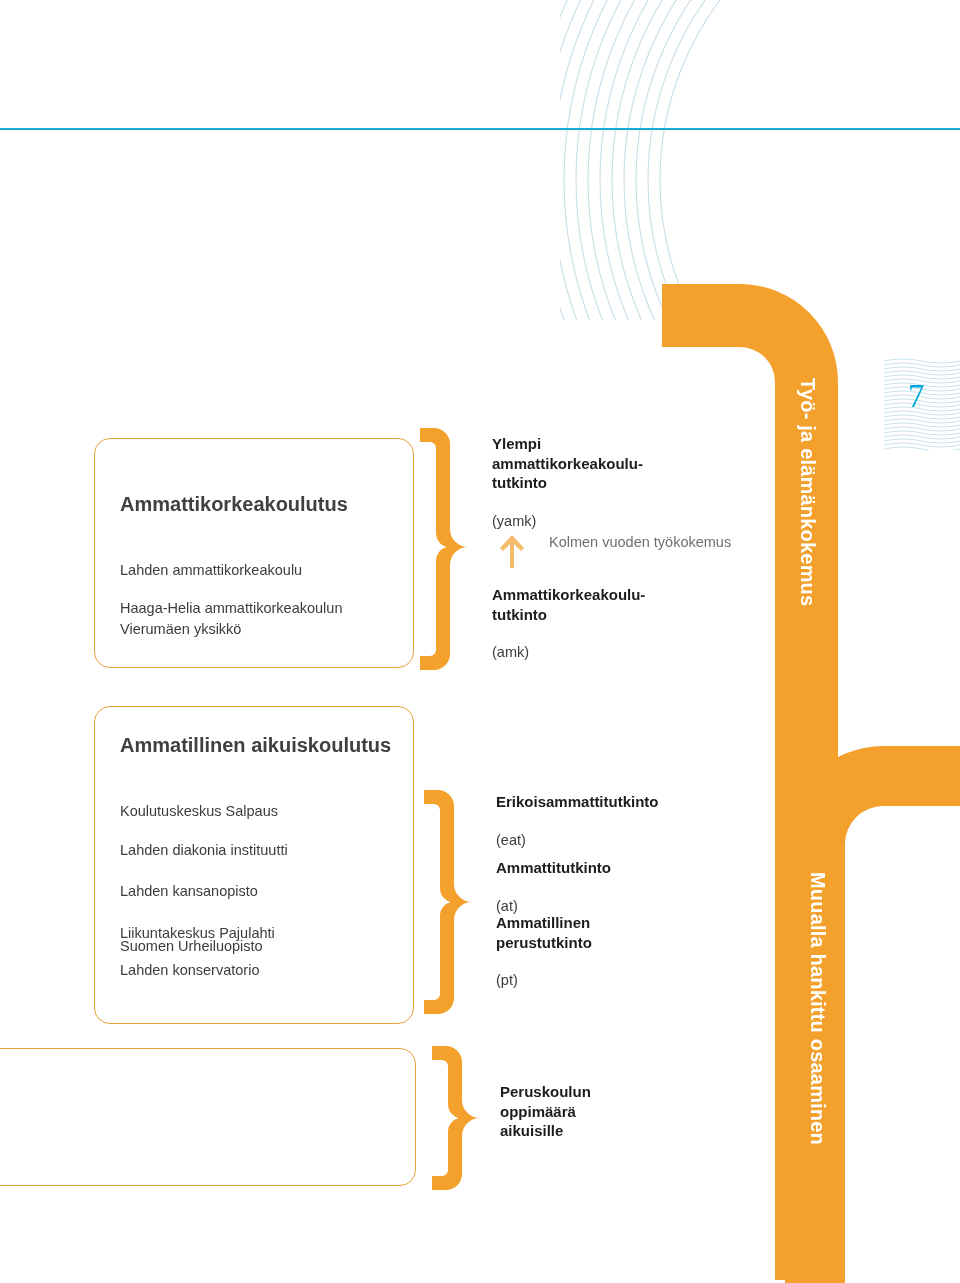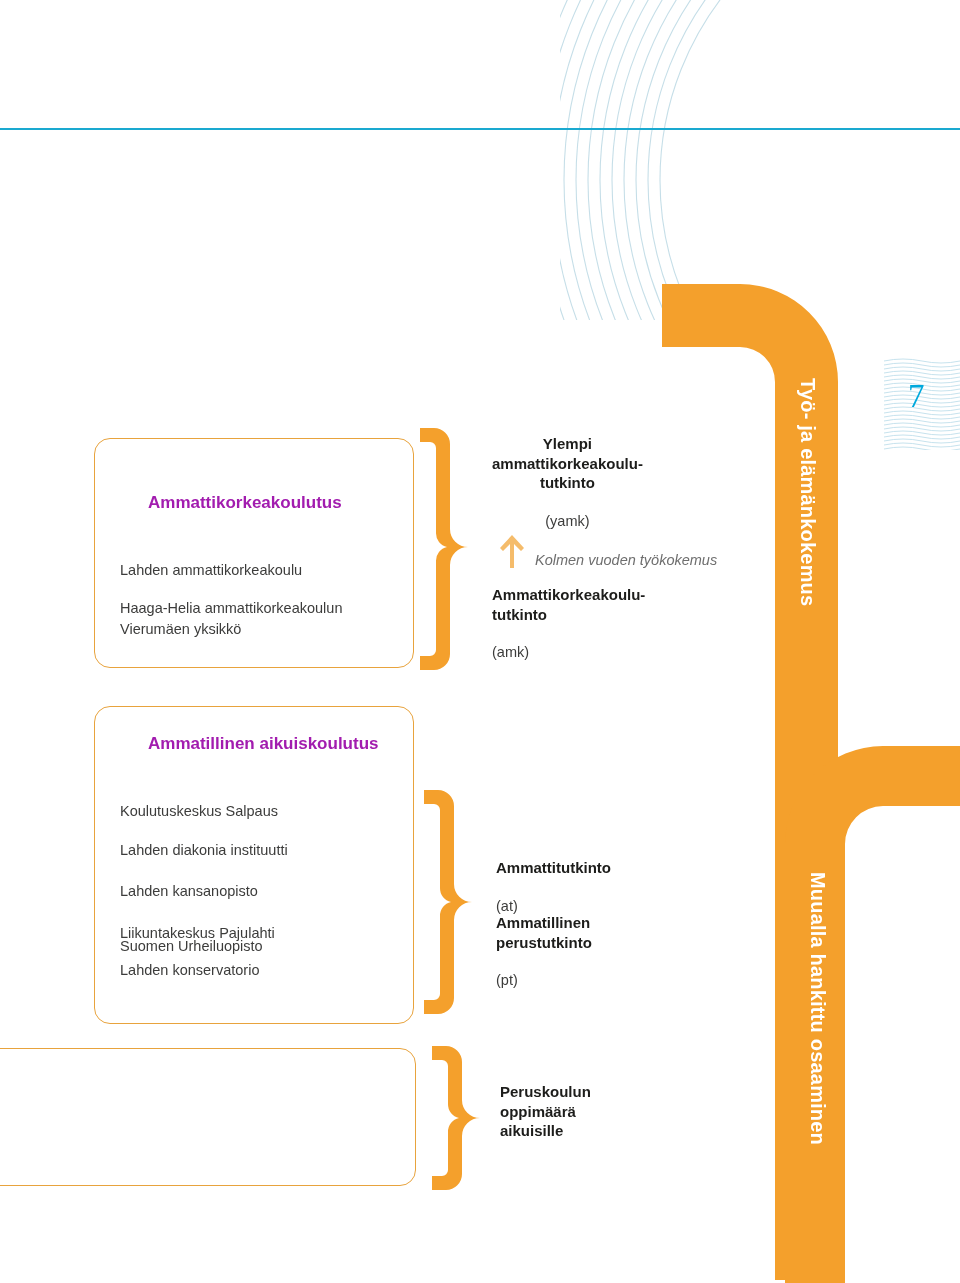--- a/index.html
+++ b/index.html
@@ -92,25 +92,24 @@
     border-radius: 16px;
     background: transparent;
     box-sizing: border-box;
   }
   #box-amk  { left: 94px;  top: 438px;  width: 320px; height: 230px; }
   #box-aik  { left: 94px;  top: 706px;  width: 320px; height: 318px; }
   #box-pk   { left: -120px; top: 1048px; width: 536px; height: 138px; }
 
   .box-title {
     position: absolute;
-    color: #a21caf;
+    color: #404040;
     font-weight: 700;
-    font-size: 17px;
+    font-size: 20px;
     white-space: nowrap;
-    margin-left: 28px;
   }
   .box-item {
     position: absolute;
     color: #3c3c3b;
     font-size: 14.5px;
     line-height: 21px;
     white-space: pre-line;
     margin-top: 25px;
   }
 
@@ -150,36 +149,35 @@
     white-space: pre-line;
   }
   .deg-paren {
     color: #3c3c3b;
     font-weight: 400;
     font-size: 14.5px;
     line-height: 20px;
     margin-top: 18px;
   }
 
-  #deg-yamk { left: 492px; top: 434px; text-align: center; }
+  #deg-yamk { left: 492px; top: 434px; }
   #deg-amk  { left: 492px; top: 585px; }
   #deg-eat  { left: 496px; top: 792px; }
   #deg-at   { left: 496px; top: 858px; }
   #deg-pt   { left: 496px; top: 913px; }
   #deg-pk   { left: 500px; top: 1082px; }
 
   
   #exp-note {
     position: absolute;
     left: 499px;
     top: 534px;
     display: flex;
-    align-items: flex-end;
-    gap: 10px;
-    font-style: italic;
+    align-items: flex-start;
+    gap: 24px;
   }
   #exp-note .note-text {
     color: #6e6e6e;
     font-size: 14.5px;
     white-space: nowrap;
   }
   .arrow-up-icon {
     display: block;
     width: 26px;
     height: 34px;
@@ -318,20 +316,24 @@
     </svg>
     <span class="note-text">Kolmen vuoden työkokemus</span>
   </div>
 
   <div class="deg" id="deg-amk">
     <div class="deg-strong">Ammattikorkeakoulu-
 tutkinto</div>
     <div class="deg-paren">(amk)</div>
   </div>
 
+  <div class="deg" id="deg-eat">
+    <div class="deg-strong">Erikoisammattitutkinto</div>
+    <div class="deg-paren">(eat)</div>
+  </div>
 
   <div class="deg" id="deg-at">
     <div class="deg-strong">Ammattitutkinto</div>
     <div class="deg-paren">(at)</div>
   </div>
 
   <div class="deg" id="deg-pk">
     <div class="deg-strong">Peruskoulun
 oppimäärä
 aikuisille</div>

